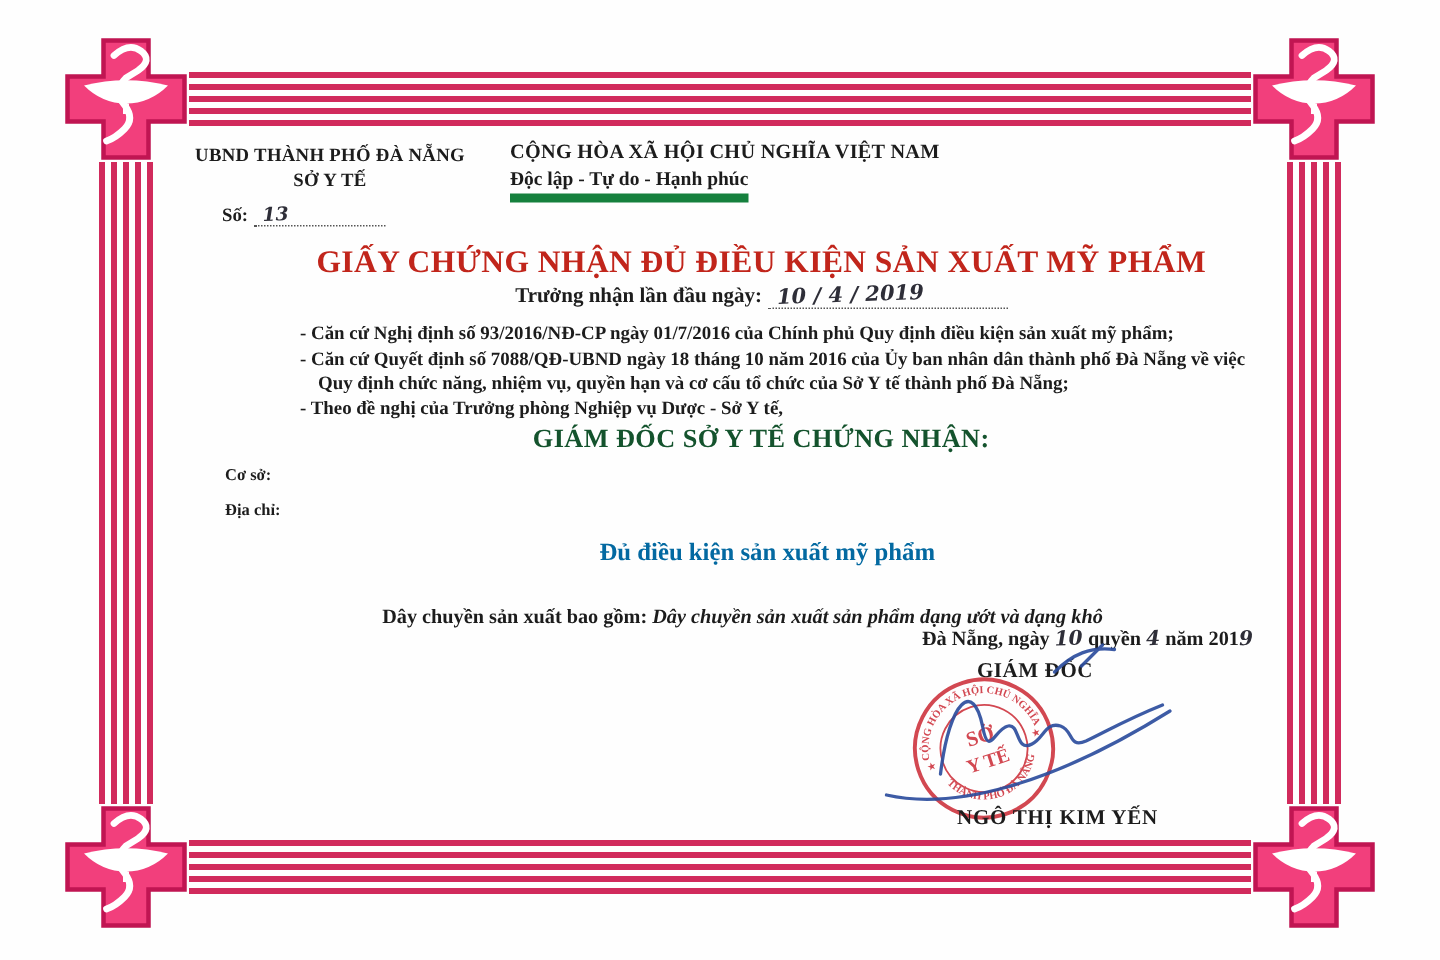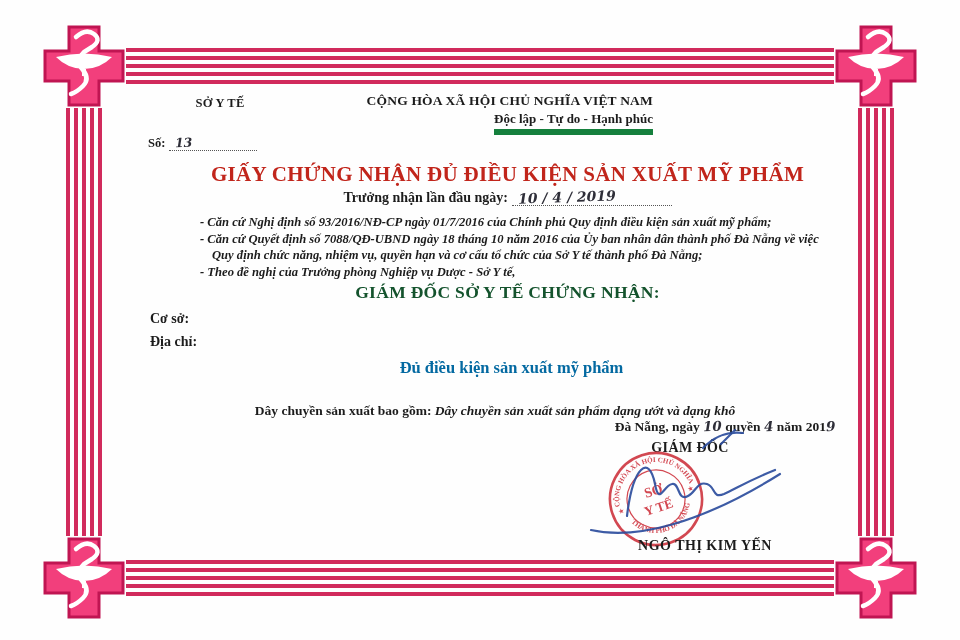--- a/index.html
+++ b/index.html
@@ -27,41 +27,41 @@
   .corner-br{left:834px;top:536px;}
 
   
   .header-left{position:absolute;left:118px;top:95px;width:204px;text-align:center;
     font-weight:bold;font-size:12.5px;line-height:17px;letter-spacing:.2px;}
   .so-line{position:absolute;left:148px;top:136px;font-weight:bold;font-size:12.5px;}
   .leader{display:inline-block;border-bottom:1.6px dotted #555;min-width:78px;line-height:12px;
     vertical-align:baseline;text-align:left;padding:0 4px 1px 6px;}
   .hand{font-style:italic;color:#2e2e38;font-family:"DejaVu Serif",serif;
     display:inline-block;transform:rotate(-2deg);}
-  .header-right{position:absolute;left:353px;top:93px;width:300px;text-align:right;}
+  .header-right{position:absolute;left:340px;top:93px;width:300px;text-align:left;}
   .header-right .l1{font-weight:bold;font-size:13.5px;letter-spacing:.2px;}
   .header-right .l2{font-weight:bold;font-size:13px;display:inline-block;margin-top:2px;
     border-bottom:6px solid #15803d;padding-bottom:2px;}
 
   
   .title-block{position:absolute;left:115px;right:60px;top:162px;text-align:center;}
   .main-title{color:#c1251b;font-weight:bold;font-size:21px;letter-spacing:.3px;}
   .first-cert{position:absolute;left:115px;right:60px;top:190px;text-align:center;
     font-weight:bold;font-size:14px;}
   .first-cert .leader{min-width:150px;}
 
   
   .legal{position:absolute;left:196px;right:120px;top:214px;
-    font-weight:bold;font-style:italic;font-size:12.6px;line-height:16.5px;}
+    font-weight:bold;font-size:12.6px;line-height:16.5px;}
   .legal .item{padding-left:16px;text-indent:-12px;}
 
   
   .certify-heading{position:absolute;left:115px;right:60px;top:282px;text-align:center;
     color:#14532d;font-weight:bold;font-size:17.5px;letter-spacing:.3px;}
-  .row-label{position:absolute;left:150px;font-weight:bold;font-size:14px;}
+  .row-label{position:absolute;left:150px;font-weight:bold;font-size:11px;}
   .row-value{position:absolute;left:210px;right:110px;text-align:center;
     font-weight:bold;font-size:13.5px;letter-spacing:.1px;}
   .facility-label{top:311px;} .facility-value{top:311px;}
   .address-label{top:334px;} .address-value{top:334px;}
   .qualified{position:absolute;left:115px;right:52px;top:358px;text-align:center;
     color:#0369a1;font-weight:bold;font-size:16.5px;font-family:Liberation Serif, serif;}
   .production{position:absolute;left:90px;right:60px;top:403px;text-align:center;font-size:13.5px;}
   .production .lbl{font-weight:bold;}
   .production .val{font-weight:bold;font-style:italic;}
 
@@ -104,20 +104,21 @@
     <rect x="40" y="45" width="4" height="7" fill="#ffffff"></rect>
   </svg>
   <svg class="corner corner-br" viewBox="0 0 84 84">
     <path d="M27,3 H57 V27 H81 V57 H57 V81 H27 V57 H3 V27 H27 Z" fill="#f23f7c" stroke="#c01552" stroke-width="3"></path>
     <path d="M34,13 Q44,4 52,10 Q60,16 50,23 L42,28 Q33,37 41,46 Q48,55 41,62 Q35,68 29,70" fill="none" stroke="#ffffff" stroke-width="4.5" stroke-linecap="round"></path>
     <path d="M14,33 Q42,26 70,33 Q58,45 42,45 Q26,45 14,33 Z" fill="#ffffff"></path>
     <rect x="40" y="45" width="4" height="7" fill="#ffffff"></rect>
   </svg>
 
   <div class="header-left">
+    <div>UBND THÀNH PHỐ ĐÀ NẴNG</div>
     <div>SỞ Y TẾ</div>
   </div>
   <div class="so-line">
     <span>Số:</span>
     <span class="leader"><span class="hand">13</span></span>
   </div>
 
   <div class="header-right">
     <div class="l1">CỘNG HÒA XÃ HỘI CHỦ NGHĨA VIỆT NAM</div>
     <div class="l2">Độc lập - Tự do - Hạnh phúc</div>

